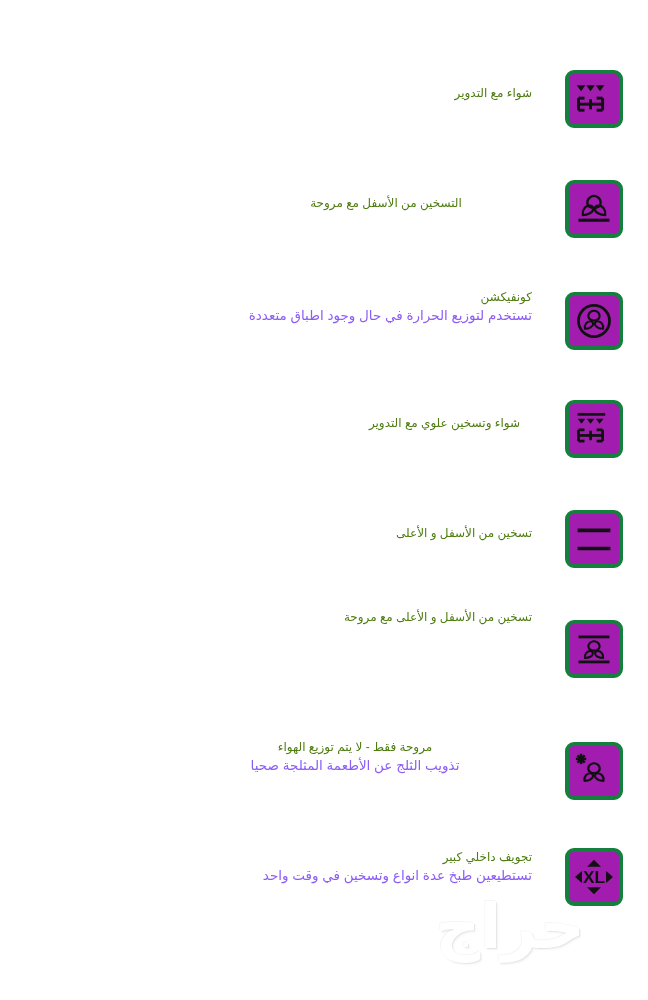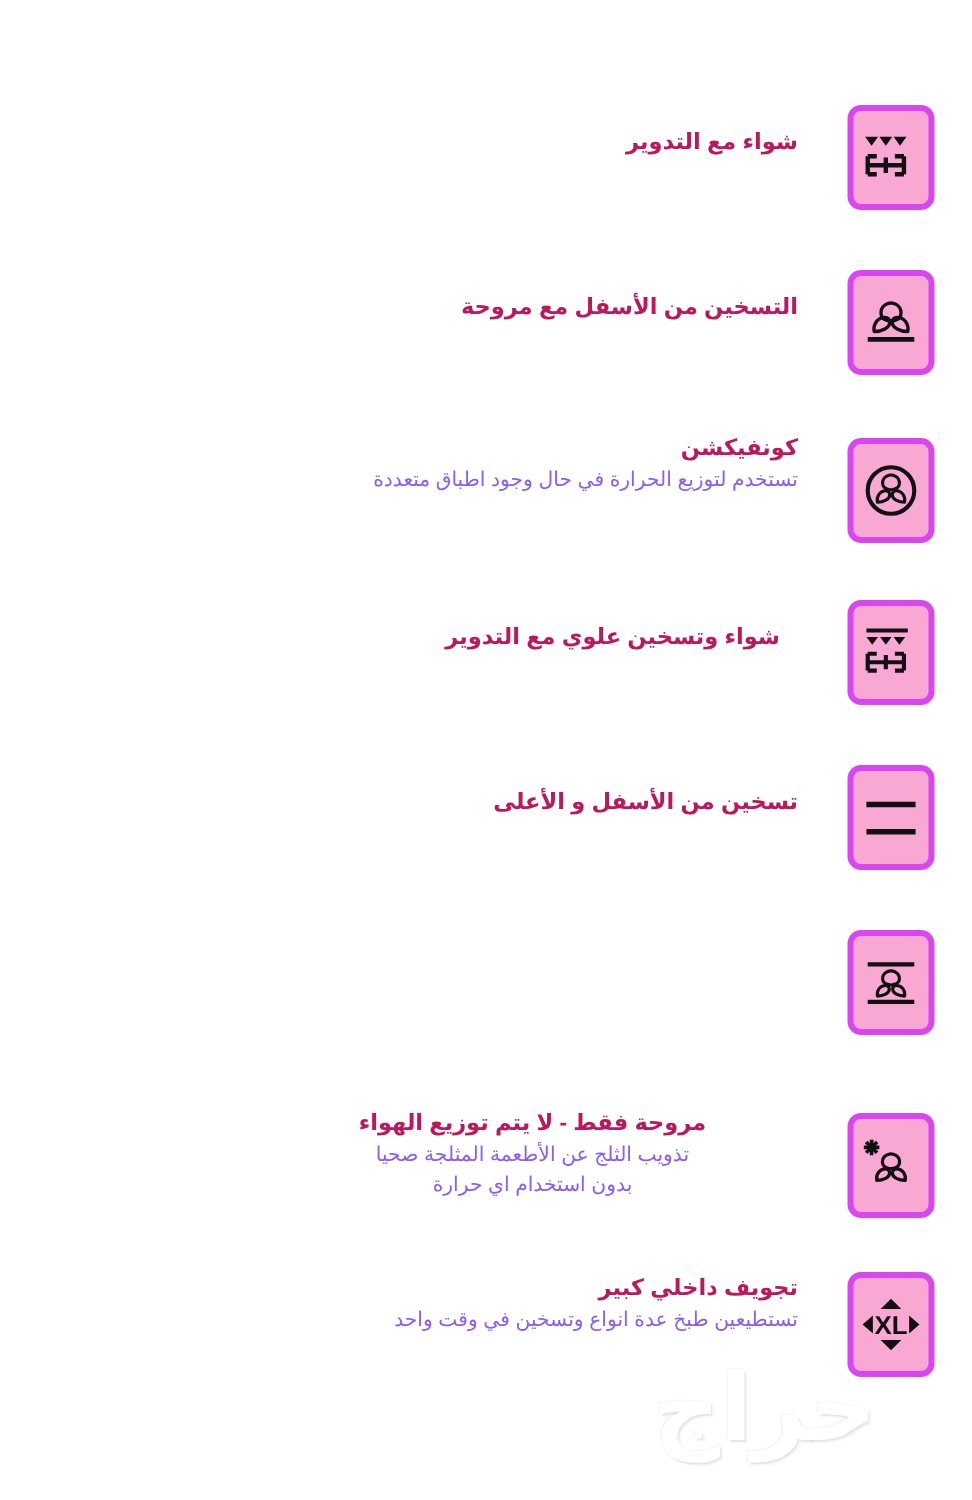--- a/index.html
+++ b/index.html
@@ -59,38 +59,38 @@
     direction: rtl;
     text-align: right;
     padding-left: 180px;
     padding-right: 8px;
     box-sizing: border-box;
   }
 
   
   .icon-box {
     width: 58px;
-    height: 70px;
-    border: 4px solid #d946ef;
+    height: 58px;
+    border: 4px solid #15803d;
     border-radius: 9px;
     box-sizing: border-box;
     position: relative;
-    background: #f9a8d4;
+    background: #a21caf;
   }
 
   .icon-box svg {
     display: block;
     width: 100%;
     height: 100%;
   }
 
   .title {
-    font-size: 15px;
-    font-weight: bold;
-    color: #be185d;
+    font-size: 12px;
+    font-weight: normal;
+    color: #4d7c0f;
     line-height: 1.25;
     margin: 0;
     white-space: nowrap;
     letter-spacing: 0px;
   }
 
   .subtitle {
     font-size: 13.5px;
     font-weight: normal;
     color: #3a3a3a;
@@ -122,35 +122,35 @@
   .r2 .text-cell { padding-top: 18px; }
   .r3 .text-cell { padding-top: 10px; margin-left: 24px; }
   .r4 .text-cell { padding-top: 18px; }
   .r5 .text-cell { padding-top: 18px; }
   .r6 .text-cell { padding-top: 8px; }
   .r7 .text-cell { padding-top: 10px; }
   .r8 .text-cell { padding-top: 10px; }
 
   
   .r1 .text-cell { padding-left: 355px; }
-  .r2 .text-cell { padding-left: 240px; }
+  .r2 .text-cell { padding-left: 240px; text-align: center; }
   .r3 .text-cell { padding-left: 175px; }
   .r4 .text-cell { padding-left: 222px; }
   .r5 .text-cell { padding-left: 272px; }
   .r6 .text-cell { padding-left: 175px; }
   .r7 .text-cell { padding-left: 178px; text-align: center; }
   .r8 .text-cell { padding-left: 178px; }
 
   .r3 .subtitle, .r7 .subtitle, .r8 .subtitle { color: #8b5cf6; }
 
   
   .watermark {
     position: absolute;
     right: 18px;
-    bottom: 12px;
+    bottom: 24px;
     width: 240px;
     height: 80px;
     pointer-events: none;
     opacity: 1;
   }
   .watermark-text {
     font-family: "DejaVu Sans", sans-serif;
     font-size: 62px;
     font-weight: bold;
     color: #ffffff;
@@ -287,20 +287,21 @@
             <g stroke="#111" stroke-width="2.4" fill="none" stroke-linejoin="round">
               <path d="M25.5 21 C21.5 23.4 21.5 28.6 25.5 30.2 C27.5 31 30.5 31 32.5 30.2 C36.5 28.6 36.5 23.4 32.5 21 C30.5 19.9 27.5 19.9 25.5 21 Z"></path>
               <path d="M18.5 39.5 C17.7 35 20.8 31.3 24.6 31.3 C26.5 31.3 27.7 32.4 27.7 34.3 C27.7 37.3 23.1 39.5 18.5 39.5 Z"></path>
               <path d="M39.5 39.5 C40.3 35 37.2 31.3 33.4 31.3 C31.5 31.3 30.3 32.4 30.3 34.3 C30.3 37.3 34.9 39.5 39.5 39.5 Z"></path>
             </g>
             <line x1="11" y1="44" x2="47" y2="44" stroke="#111" stroke-width="3.2" stroke-linecap="butt"></line>
           </svg>
         </div>
       </div>
       <div class="text-cell">
+        <p class="title">تسخين من الأسفل و الأعلى مع مروحة</p>
       </div>
     </div>
 
     <div class="feature-row r7">
       <div class="icon-cell">
         <div class="icon-box">
           <svg viewBox="0 0 58 58" xmlns="http://www.w3.org/2000/svg">
             <g stroke="#111" stroke-width="2.8" stroke-linecap="butt">
               <line x1="14" y1="9" x2="14" y2="21"></line>
               <line x1="8" y1="15" x2="20" y2="15"></line>
@@ -312,21 +313,20 @@
               <path d="M18 40.5 C17.1 35.6 20.5 31.6 24.6 31.6 C26.6 31.6 27.9 32.8 27.9 34.9 C27.9 38.2 23 40.5 18 40.5 Z"></path>
               <path d="M40 40.5 C40.9 35.6 37.5 31.6 33.4 31.6 C31.4 31.6 30.1 32.8 30.1 34.9 C30.1 38.2 35 40.5 40 40.5 Z"></path>
             </g>
           </svg>
         </div>
       </div>
       <div class="text-cell">
         <p class="title">مروحة فقط - لا يتم توزيع الهواء</p>
         <div class="subtitle">
           <div>تذويب الثلج عن الأطعمة المثلجة صحيا</div>
-          <div>بدون استخدام اي حرارة</div>
         </div>
       </div>
     </div>
 
     <div class="feature-row r8">
       <div class="icon-cell">
         <div class="icon-box">
           <svg viewBox="0 0 58 58" xmlns="http://www.w3.org/2000/svg">
             <polygon points="29,9 37,17 21,17" fill="#111"></polygon>
             <polygon points="29,49 37,41 21,41" fill="#111"></polygon>

